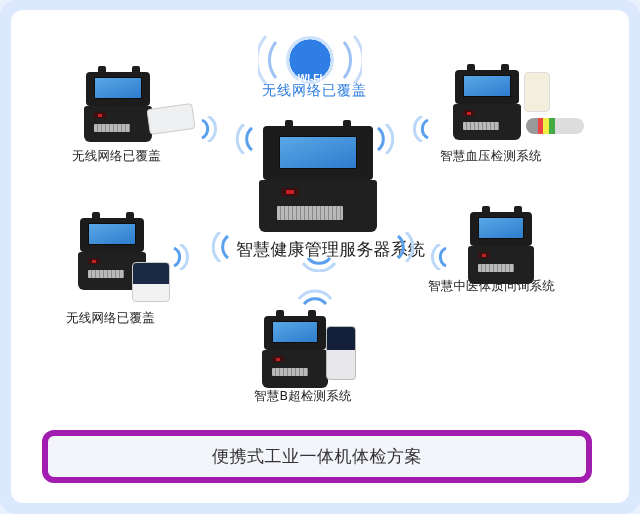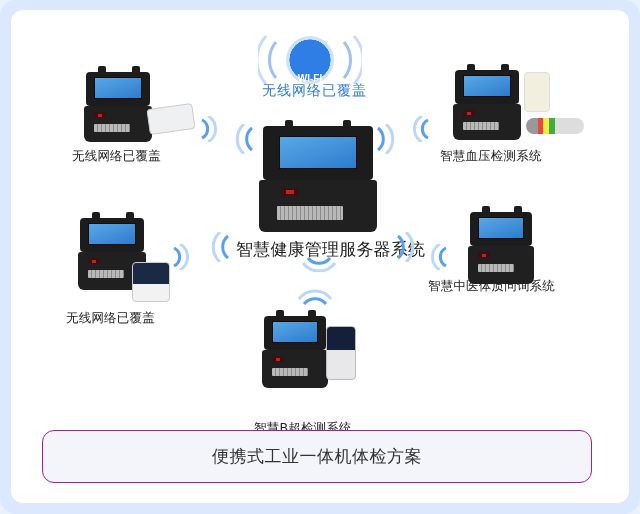--- a/index.html
+++ b/index.html
@@ -24,21 +24,21 @@
   .case .lid { position: absolute; left: 0; top: 0; background: #1c1c1c; border-radius: 4px; }
   .case .screen { position: absolute; background: linear-gradient(160deg,#5aa7e6,#2d7ccd); border:1px solid #0d0d0d; }
   .case .base { position: absolute; background: #202020; border-radius: 3px 3px 6px 6px; }
   .case .kbd { position: absolute; background: repeating-linear-gradient(90deg,#b9b9b9 0 3px,#8a8a8a 3px 4px); border-radius:1px; }
   .case .btns { position: absolute; background: #3a1010; border-radius:1px; }
   .case .btns::after { content:""; position:absolute; left:30%; top:25%; width:40%; height:50%; background:#c52020; }
   .device { position: absolute; border-radius: 4px; }
   .arc { position: absolute; }
   .cta {
     position: absolute; left: 42px; top: 430px; width: 550px; height: 53px;
-    background: #f3f5fb; border: 1px solid #a21caf; border-radius: 12px;
+    background: #f3f5fb; border: 6px solid #a21caf; border-radius: 12px;
     display: flex; align-items: center; justify-content: center;
     font-size: 17px; color: #333; letter-spacing: 0.5px;
   }
   .wifi-badge {
     position: absolute; left: 286px; top: 36px; width: 48px; height: 48px; border-radius: 50%;
     background: radial-gradient(circle,#2f7ee6 0 60%, #cfe2fb 61% 100%);
     display: flex; align-items: flex-end; justify-content: center;
   }
   .wifi-badge span { color:#fff; font-size: 10px; font-weight: bold; font-family: "Liberation Sans", sans-serif; }
 </style>
@@ -175,18 +175,18 @@
   <div class="case" style="left:264px;top:316px;width:62px;height:72px">
     <div class="handle-l" style="left:12px"></div>
       <div class="handle-r" style="left:44px"></div>
     <div class="lid" style="width:62px;height:34px"></div>
     <div class="screen" style="left:8px;top:5px;width:46px;height:22px"></div>
     <div class="base" style="left:-2px;top:34px;width:66px;height:38px"></div>
     <div class="btns" style="left:8px;top:40px;width:12px;height:6px"></div>
     <div class="kbd" style="left:8px;top:52px;width:36px;height:8px"></div>
   </div>
   <div class="device" style="left:326px;top:326px;width:30px;height:54px;background:linear-gradient(#14203a 0 45%,#e8e8ea 45% 100%);border:1px solid #bbb"></div>
-  <div class="label" style="left:254px;top:420px">智慧B超检测系统</div>
+  <div class="label" style="left:254px;top:388px">智慧B超检测系统</div>
 </div>
 
 <div class="cta">
   <span>便携式工业一体机体检方案</span>
 </div>
 
 </body></html>

